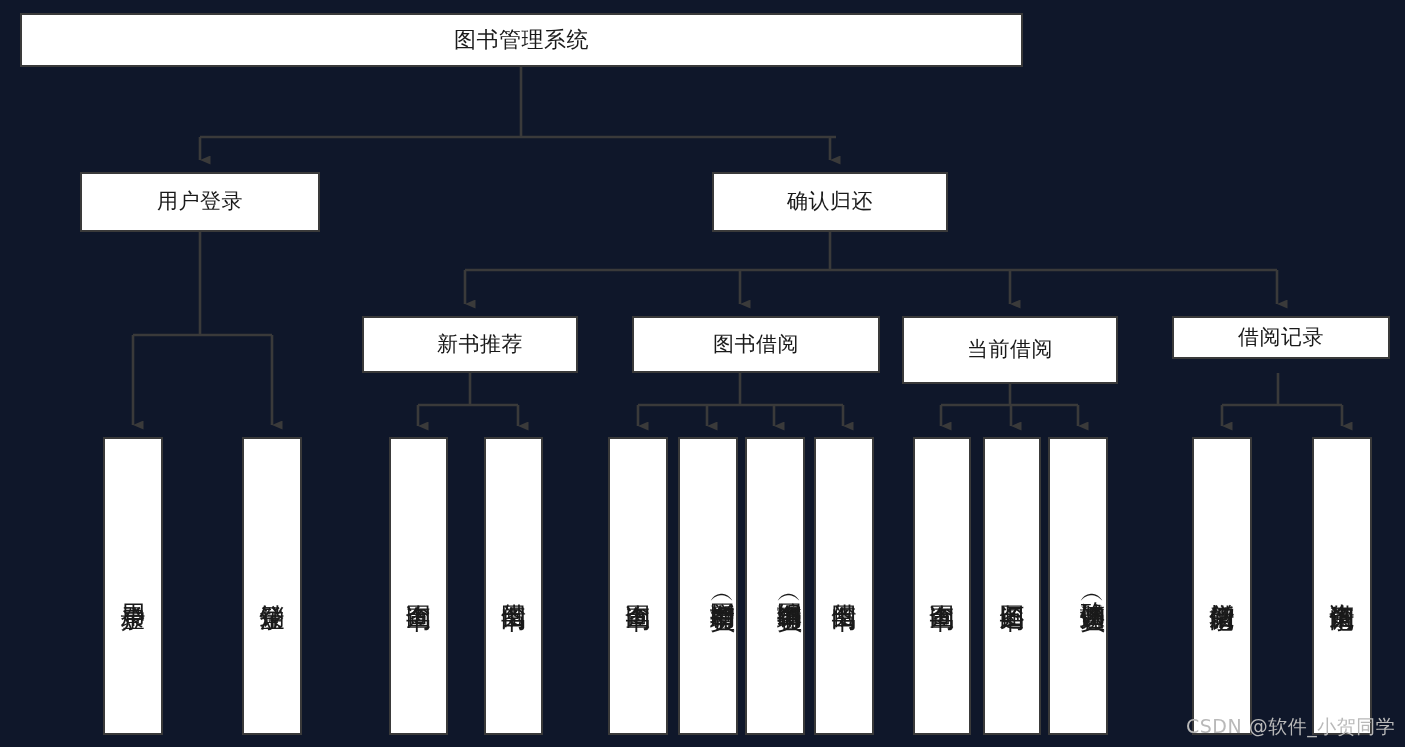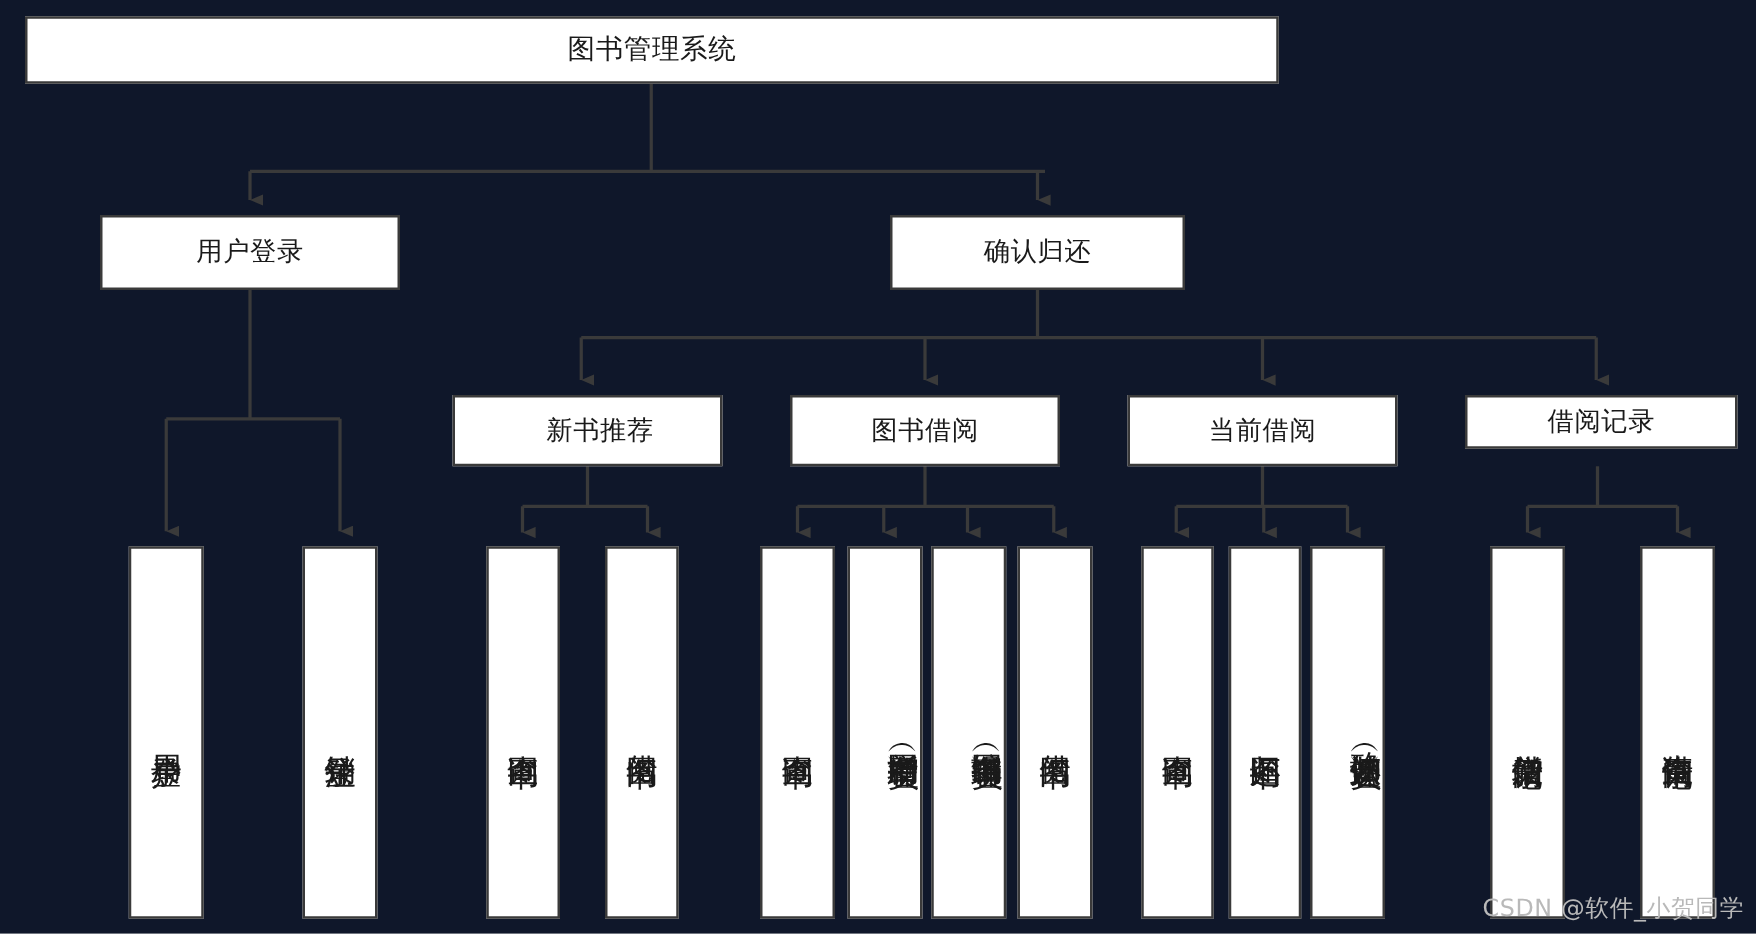--- a/index.html
+++ b/index.html
@@ -125,22 +125,22 @@
       <path d="M1342,405 L1342,426" marker-end="url(#arw)"></path>
     </g>
   </svg>
 
   <div class="node h title" style="left:20px; top:13px; width:1003px; height:54px;">图书管理系统</div>
 
   <div class="node h" style="left:80px; top:172px; width:240px; height:60px;">用户登录</div>
   <div class="node h" style="left:712px; top:172px; width:236px; height:60px;">确认归还</div>
 
   <div class="node h" style="left:362px; top:316px; width:216px; height:57px;padding-left:20px;">新书推荐</div>
-  <div class="node h" style="left:632px; top:316px; width:216px; height:57px;">图书借阅</div>
-  <div class="node h" style="left:902px; top:316px; width:216px; height:57px;">当前借阅</div>
+  <div class="node h" style="left:632px; top:316px; width:248px; height:57px;">图书借阅</div>
+  <div class="node h" style="left:902px; top:316px; width:216px; height:68px;">当前借阅</div>
   <div class="node h" style="left:1172px; top:316px; width:218px; height:43px;">借阅记录</div>
 
   <div class="node v pad" style="left:103px; top:437px; width:60px; height:298px;">
     <span class="vtxt">用户登录</span>
   </div>
   <div class="node v pad" style="left:242px; top:437px; width:60px; height:298px;">
     <span class="vtxt">注销登录</span>
   </div>
 
   <div class="node v pad" style="left:389px; top:437px; width:59px; height:298px;">

